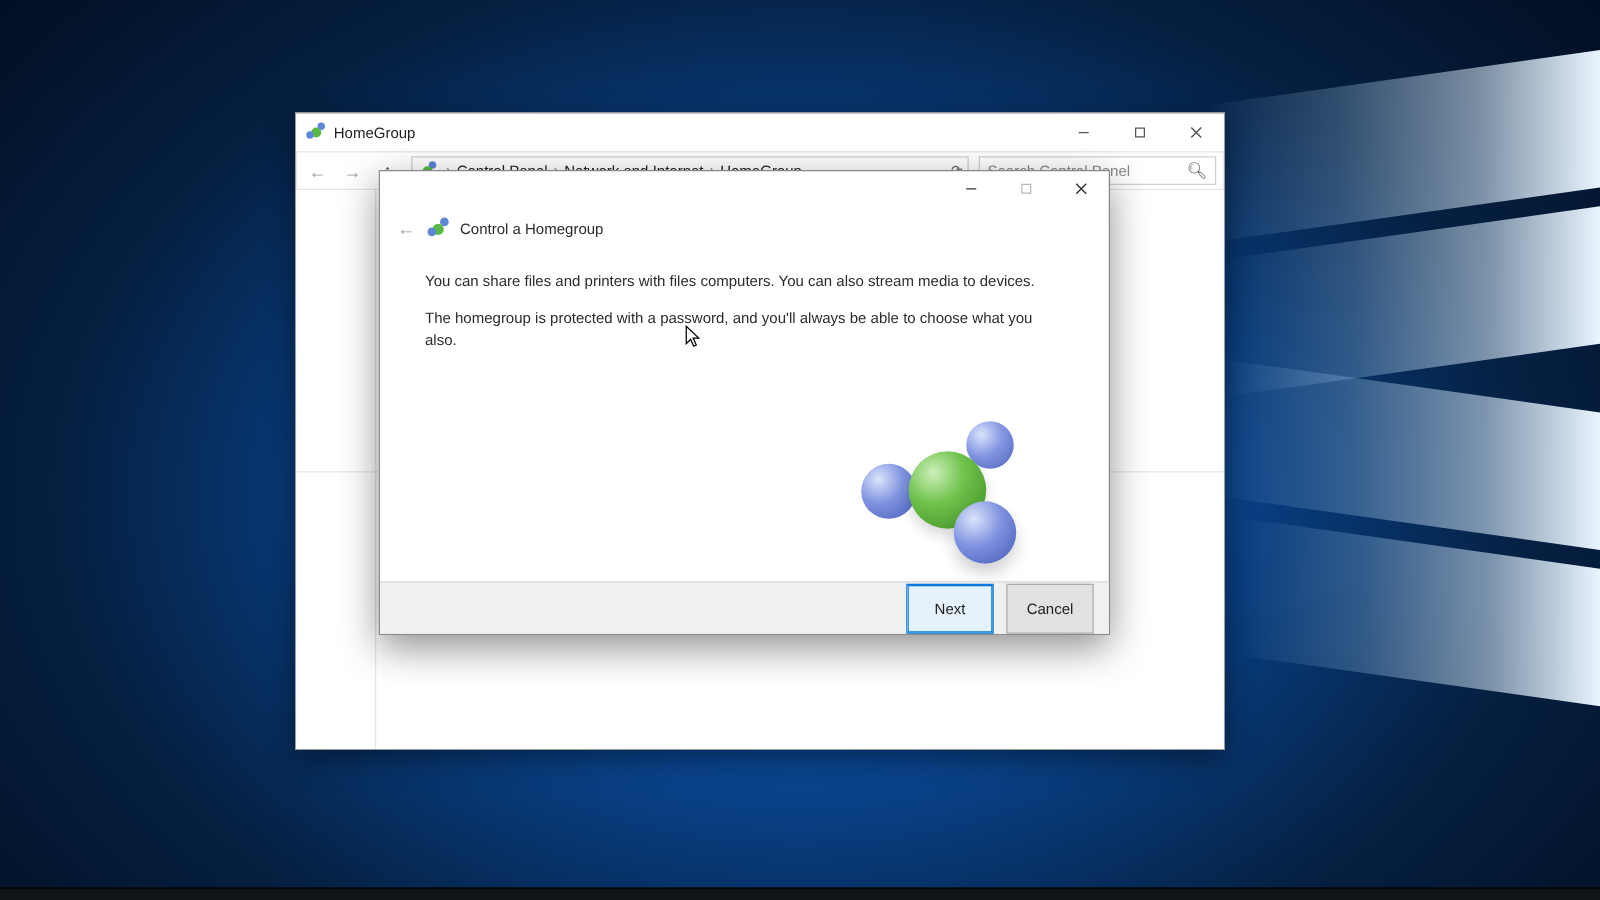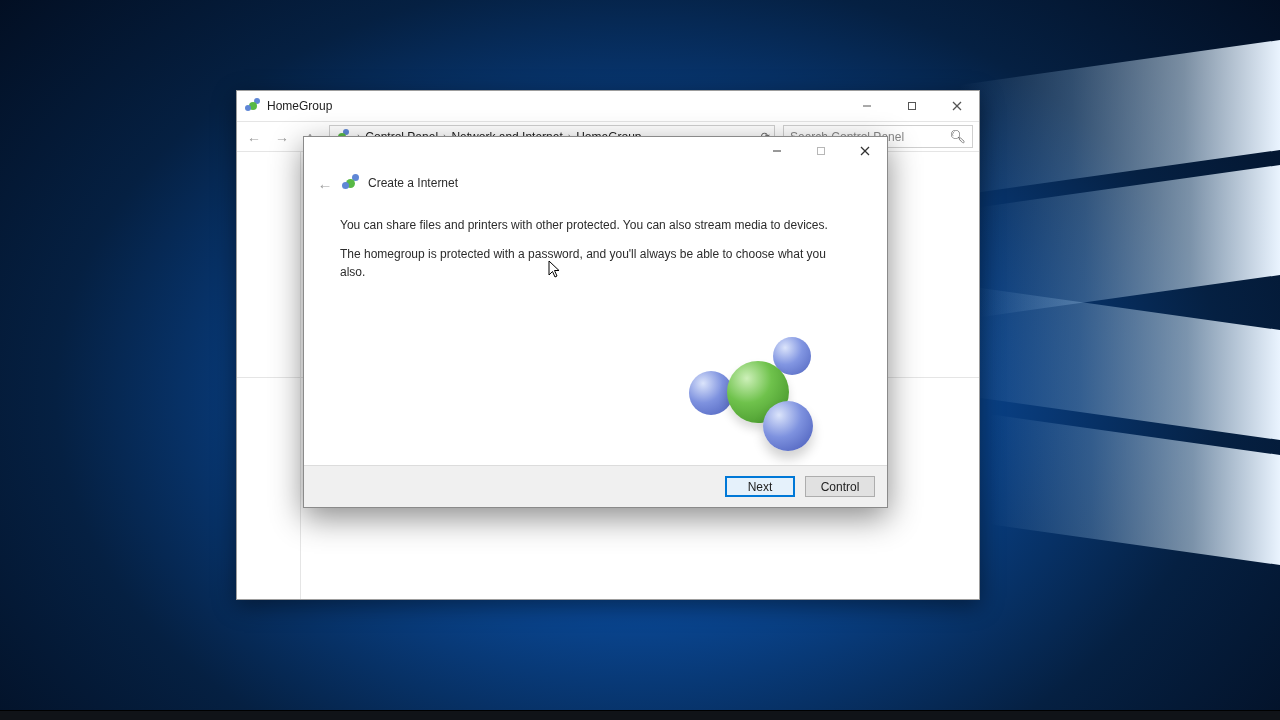--- a/index.html
+++ b/index.html
@@ -134,21 +134,21 @@
     background: radial-gradient(circle at 32% 28%, #dbe4fb 0%, #7e92df 45%, #4457b6 100%);
     box-shadow: 0 8px 12px rgba(0,0,0,.18);
   }
 
   .dlg-footer {
     position:absolute; left:0; right:0; bottom:0; height:42px;
     background:#f0f0f0; border-top:1px solid #dcdcdc;
     display:flex; align-items:center; justify-content:flex-end; gap:10px; padding:0 12px;
   }
   .btn {
-    min-width:70px; height:21px; font-size:12px; color:#222;
+    min-width:70px; height:40px; font-size:12px; color:#222;
     background:#e1e1e1; border:1px solid #adadad; cursor:default;
     display:flex; align-items:center; justify-content:center;
   }
   .btn.primary { border:1px solid #0078d7; box-shadow:0 0 0 1px #0078d7 inset; background:#e5f1fb; }
 
   .cursor {
     position:absolute; left:548px; top:260px; width:14px; height:20px; z-index:10;
     pointer-events:none;
   }
   .cursor svg { width:14px; height:20px; display:block; }
@@ -246,38 +246,38 @@
     </div>
   </div>
 
   <div class="dlg-header">
     <span class="dlg-back">←</span>
     <span class="dlg-icon">
       <span class="hg-dot b2s"></span>
         <span class="hg-dot g"></span>
         <span class="hg-dot b1s"></span>
     </span>
-    <span>Create a Internet</span>
+    <span>Control a Homegroup</span>
   </div>
 
   <div class="dlg-body">
-    <p>You can share files and printers with other protected. You can also stream media to devices.</p>
+    <p>You can share files and printers with files computers. You can also stream media to devices.</p>
     <p>The homegroup is protected with a password, and you'll always be able to choose what you also.</p>
 
     <div class="hg-illustration">
       <div class="sphere blue-top"></div>
       <div class="sphere blue-left"></div>
       <div class="sphere green"></div>
       <div class="sphere blue-bottom"></div>
     </div>
   </div>
 
   <div class="dlg-footer">
     <div class="btn primary">Next</div>
-    <div class="btn">Control</div>
+    <div class="btn">Cancel</div>
   </div>
 </div>
 
 <div class="cursor">
   <svg viewBox="0 0 14 20">
       <path d="M1 1 L1 15 L4.5 11.5 L7 17 L9 16 L6.5 10.5 L11 10.5 Z" fill="#fff" stroke="#000" stroke-width="1"></path>
     </svg>
 </div>
 
 <div class="taskbar"></div>

